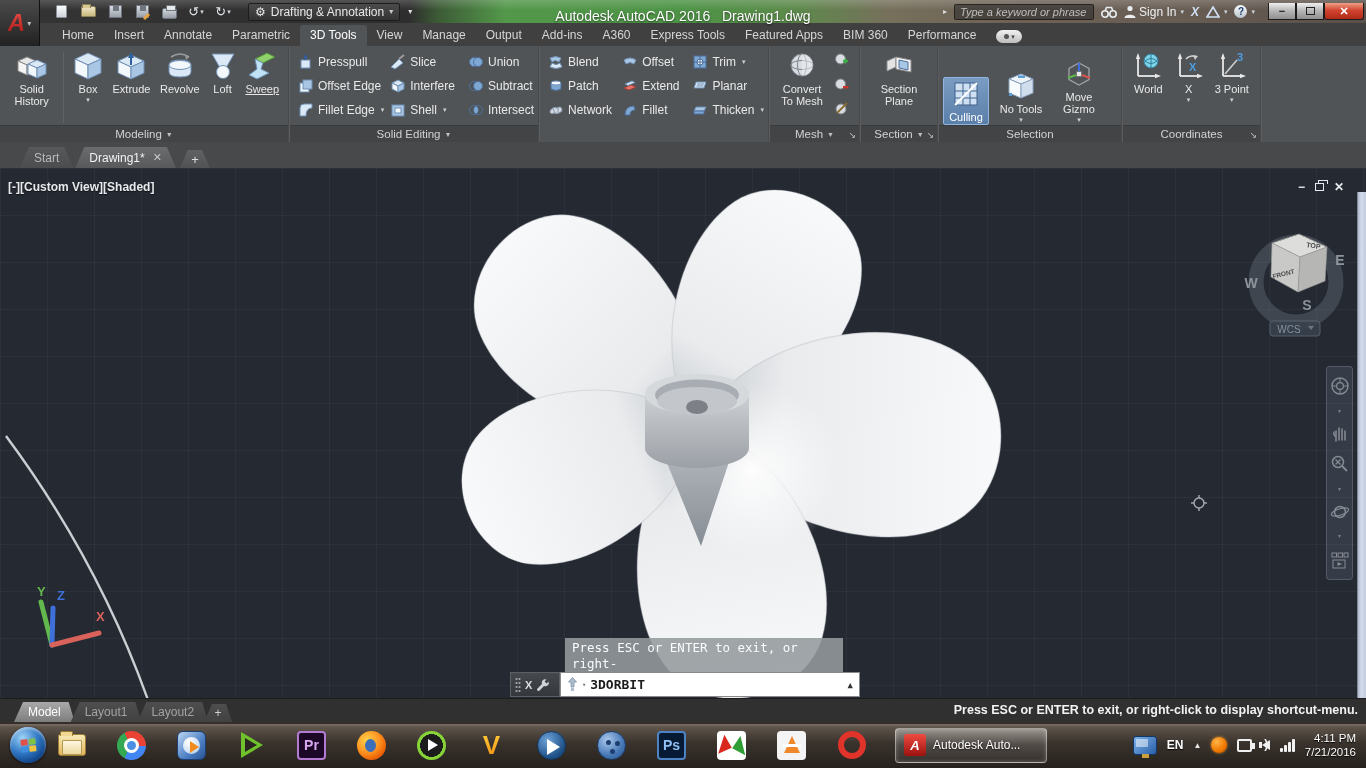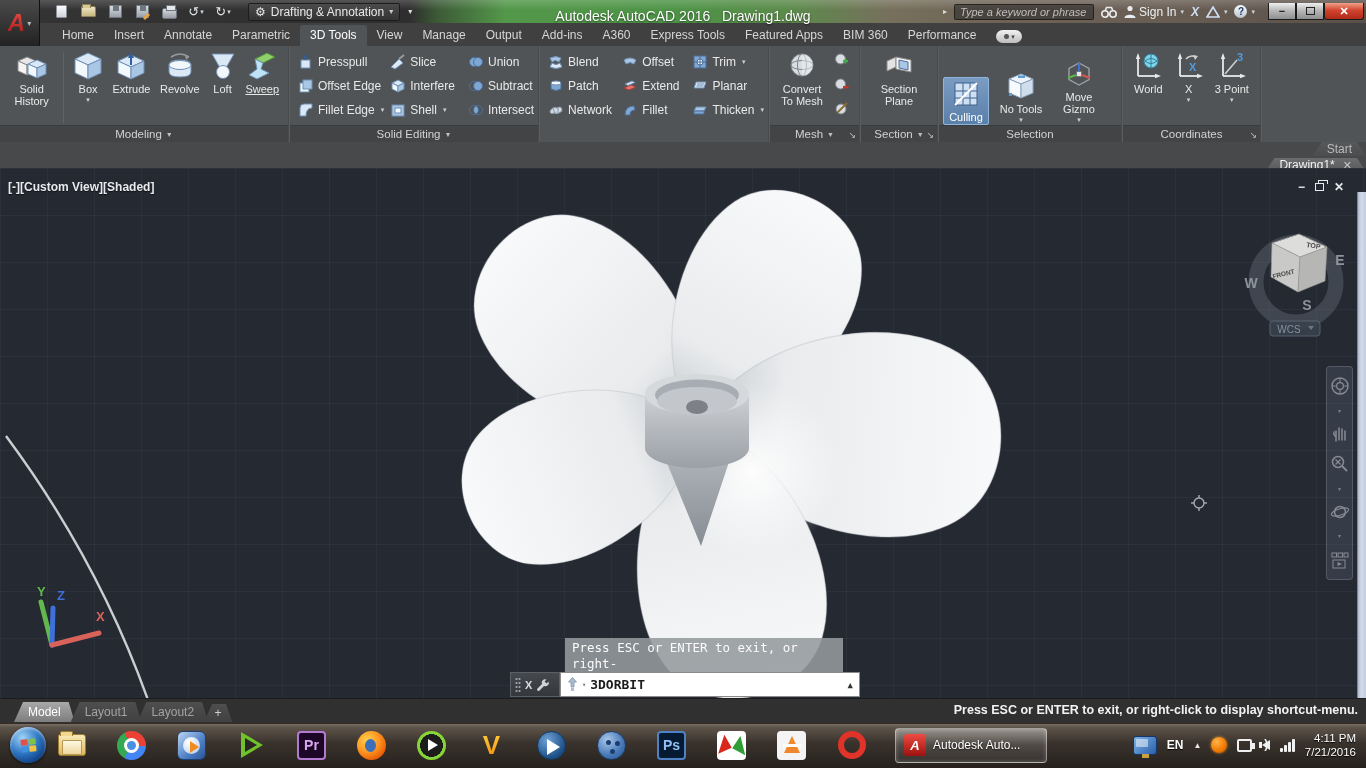--- a/index.html
+++ b/index.html
@@ -81,21 +81,21 @@
   .vsep { width:1px; background:#3f4142; border-right:1px solid #606264; margin:2px 4px; align-self:stretch; }
   .ic30 { width:32px; height:30px; }
   .srow-col { display:flex; flex-direction:column; justify-content:space-between; height:72px; padding:1px 0; }
   .srow { display:flex; align-items:center; gap:4px; height:22px; color:#e9e9e9; font-size:12px; white-space:nowrap; }
   .ic16 { width:16px; height:16px; flex:0 0 auto; }
   .sm-caret { font-size:7px; color:#cfcfcf; margin-left:2px; }
   .mesh-side { display:flex; flex-direction:column; justify-content:space-between; height:66px; margin-left:4px; padding-top:2px; }
   .ic14 { width:15px; height:15px; }
 
   
-  .filetabs { height:26px; background:#47494b; display:flex; align-items:flex-end; padding-left:20px; gap:2px; position:relative;flex-direction:column; }
+  .filetabs { height:26px; background:#47494b; display:flex; align-items:flex-end; padding-left:20px; gap:2px; position:relative; }
   .ftab { height:21px; display:flex; align-items:center; gap:8px; padding:0 14px; font-size:12px;
     clip-path:polygon(9px 0, calc(100% - 9px) 0, 100% 100%, 0 100%); }
   .ftab.start { background:linear-gradient(180deg,#565859,#4b4d4f); color:#b9babb; }
   .ftab.active { background:linear-gradient(180deg,#6a6c6e,#57595b); color:#f2f2f2; }
   .ftab .x { color:#c9c9c9; font-size:11px; }
   .ftab-new { height:18px; width:30px; margin-left:2px; background:linear-gradient(180deg,#5f6163,#505254);
     clip-path:polygon(8px 0, calc(100% - 8px) 0, 100% 100%, 0 100%); color:#ddd; font-size:13px;
     display:flex; align-items:center; justify-content:center; }
 
   

